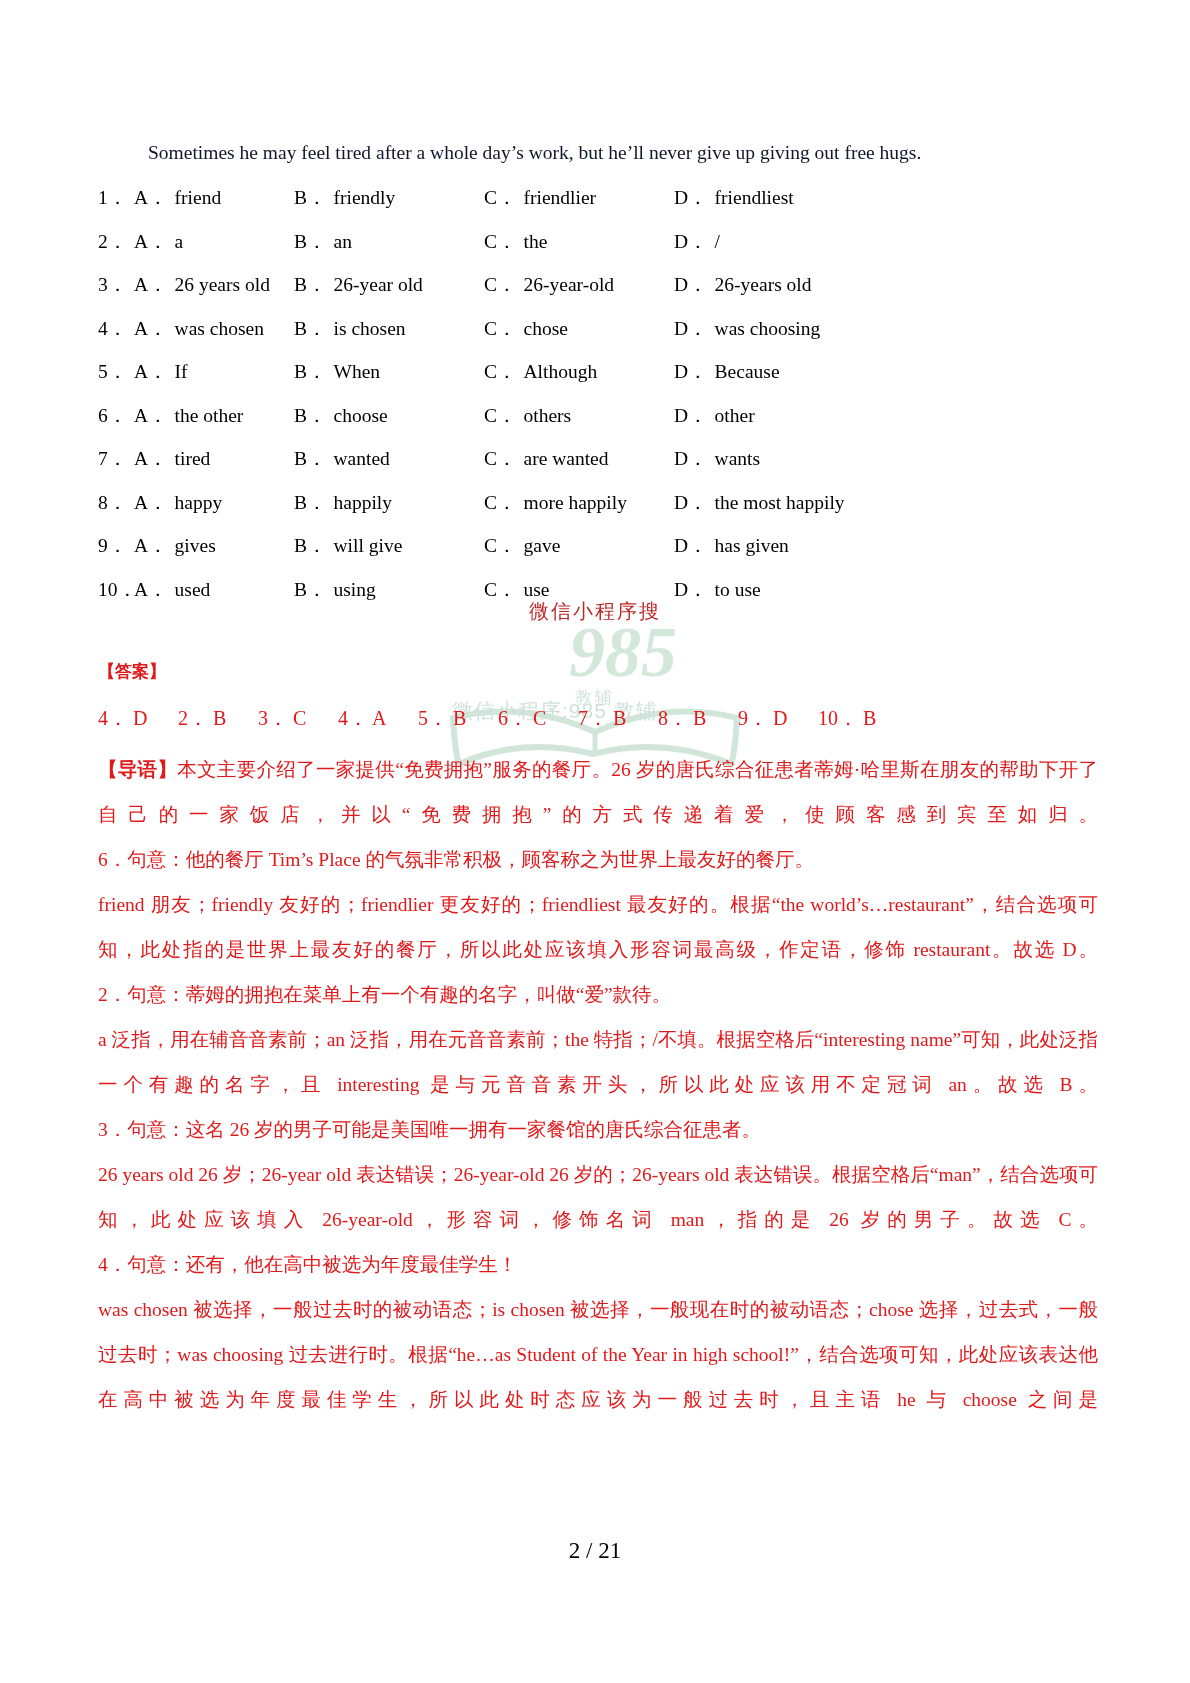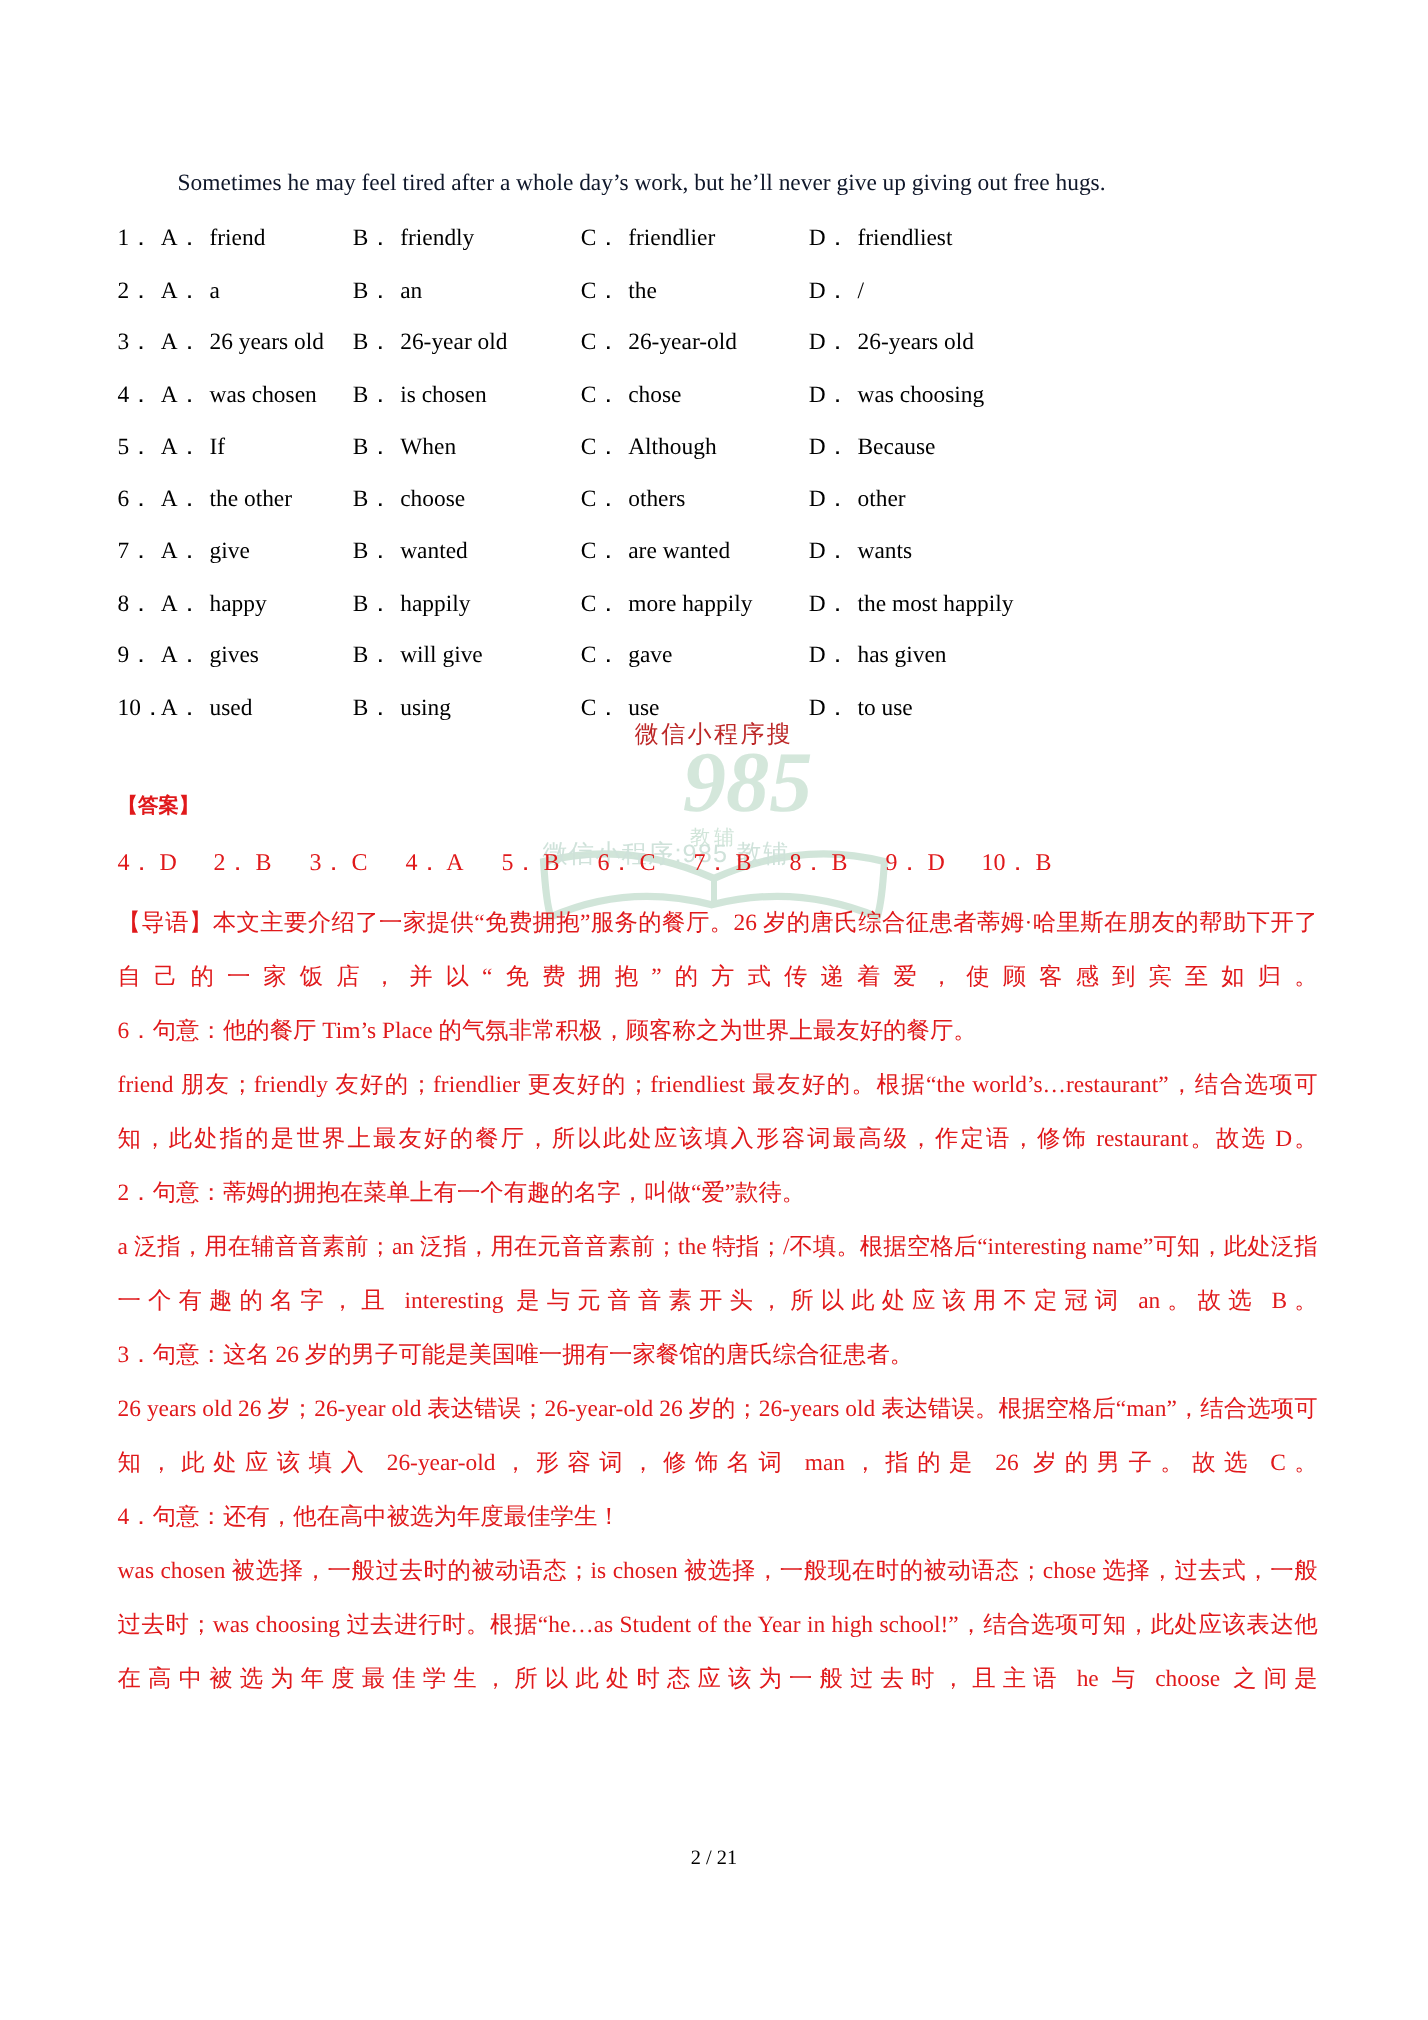--- a/index.html
+++ b/index.html
@@ -172,29 +172,29 @@
     text-justify: inter-ideograph;
   }
   .analysis p {
     margin: 0;
     text-align: justify;
   }
   .analysis p.just {
     text-align: justify;
     text-align-last: justify;
   }
-  .analysis b { font-weight: normal; }
+  .analysis b { font-weight: bold; }
 
   .footer {
     position: absolute;
     left: 0;
     top: 1538px;
     width: 1190px;
     text-align: center;
-    font-size: 17px;
+    font-size: 23px;
     color: #000;
   }
 </style>
 </head>
 <body>
 
 <div class="page">
 
   <div class="watermark">
     <div class="wm-top-text">微信小程序搜</div>
@@ -258,21 +258,21 @@
       <div class="q-row">
         <span class="q-num">6．</span>
         <span class="opt opt-a"><span class="ltr">A．</span><span>the other</span></span>
         <span class="opt opt-b"><span class="ltr">B．</span><span>choose</span></span>
         <span class="opt opt-c"><span class="ltr">C．</span><span>others</span></span>
         <span class="opt opt-d"><span class="ltr">D．</span><span>other</span></span>
       </div>
 
       <div class="q-row">
         <span class="q-num">7．</span>
-        <span class="opt opt-a"><span class="ltr">A．</span><span>give</span></span>
+        <span class="opt opt-a"><span class="ltr">A．</span><span>tired</span></span>
         <span class="opt opt-b"><span class="ltr">B．</span><span>wanted</span></span>
         <span class="opt opt-c"><span class="ltr">C．</span><span>are wanted</span></span>
         <span class="opt opt-d"><span class="ltr">D．</span><span>wants</span></span>
       </div>
 
       <div class="q-row">
         <span class="q-num">8．</span>
         <span class="opt opt-a"><span class="ltr">A．</span><span>happy</span></span>
         <span class="opt opt-b"><span class="ltr">B．</span><span>happily</span></span>
         <span class="opt opt-c"><span class="ltr">C．</span><span>more happily</span></span>

